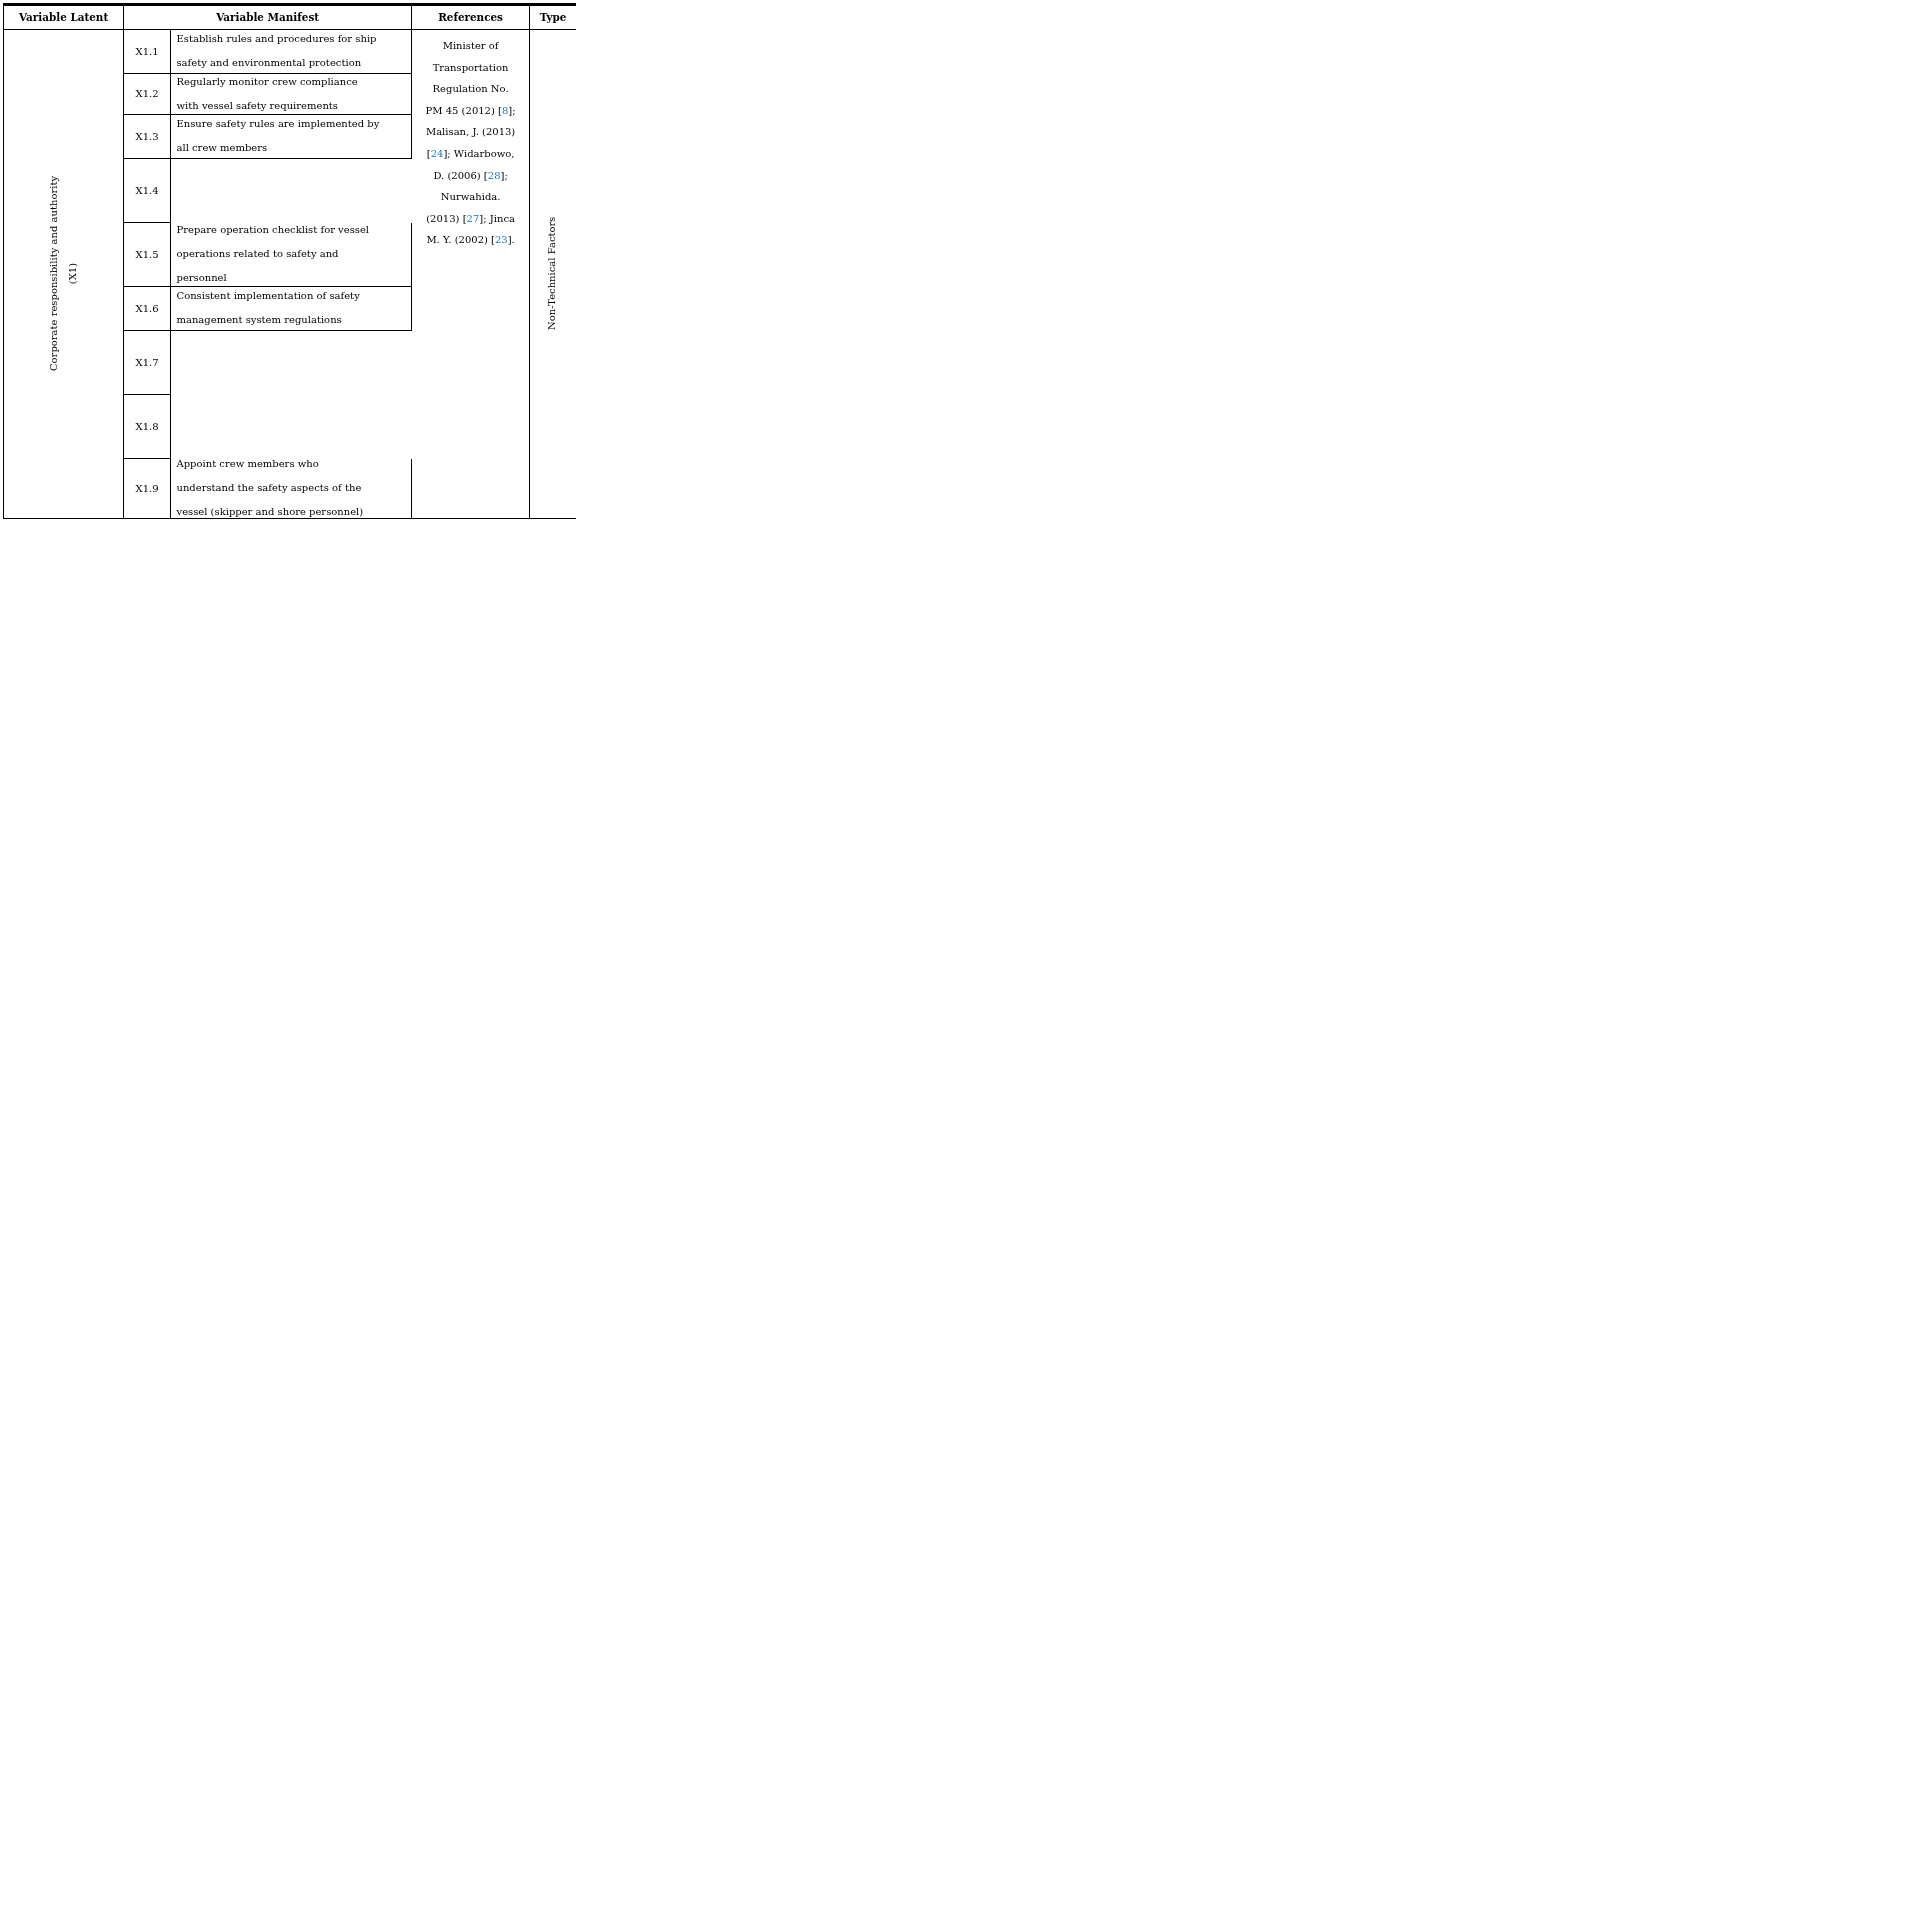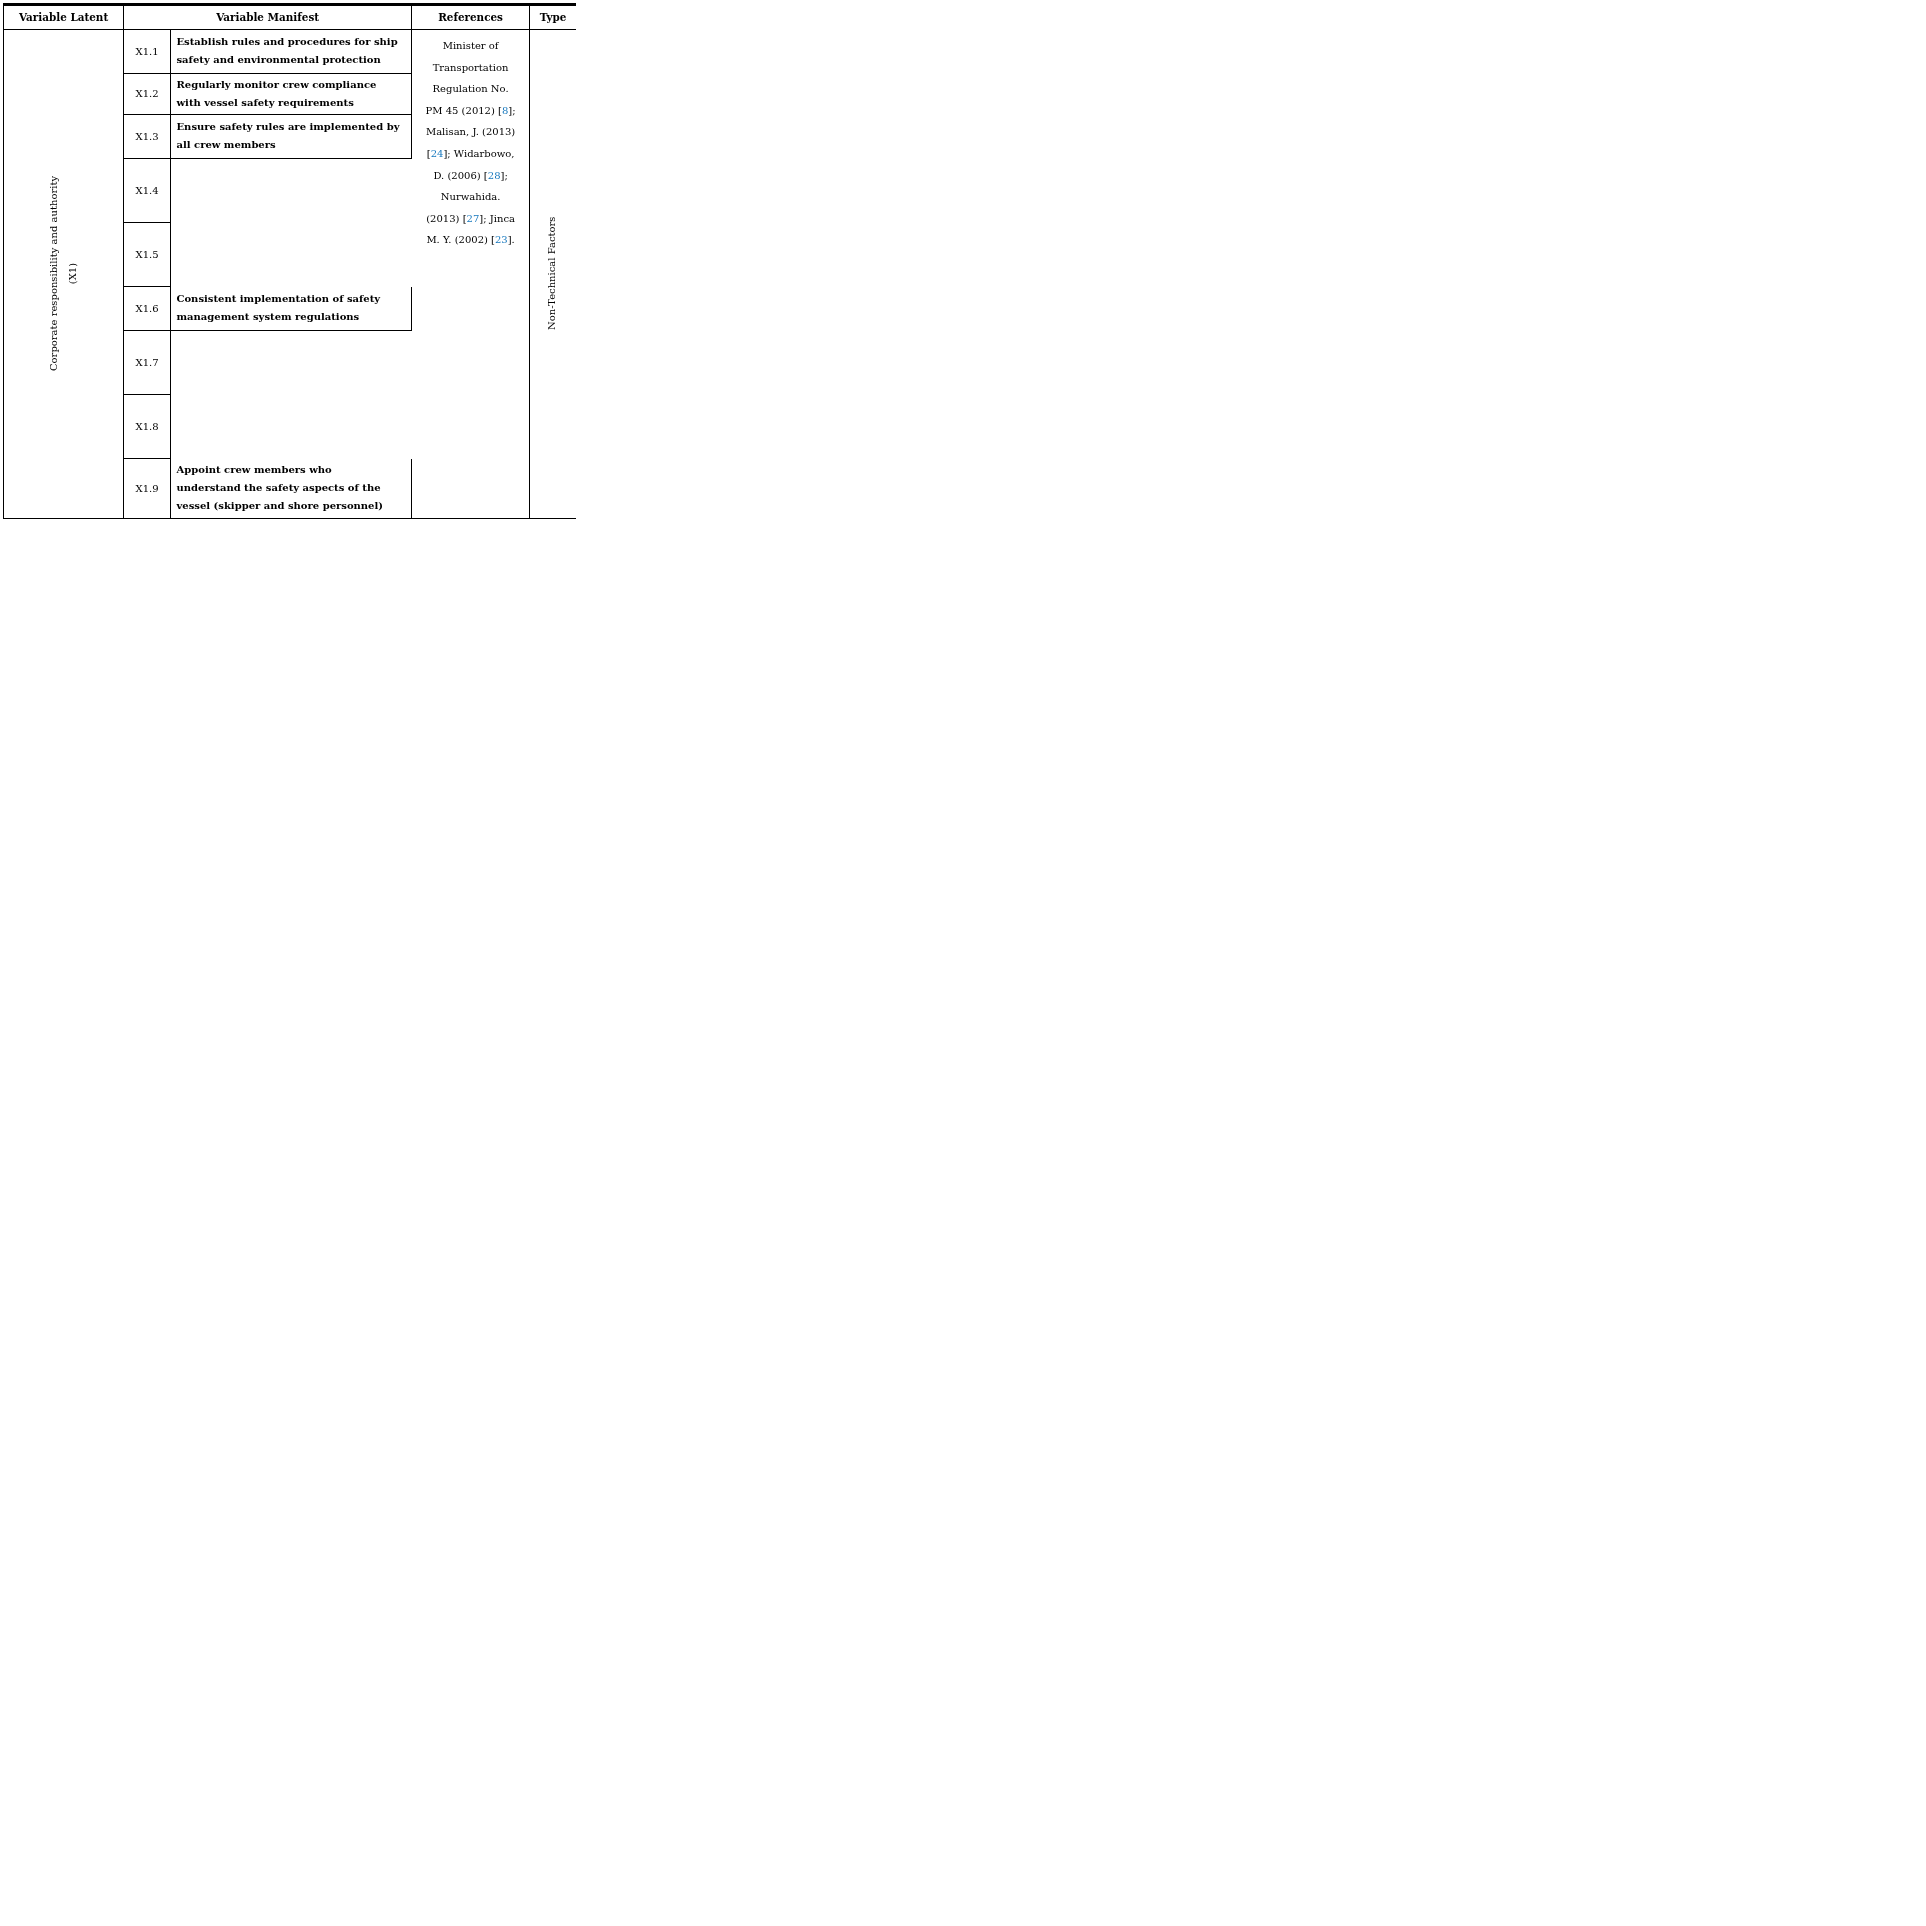--- a/index.html
+++ b/index.html
@@ -38,23 +38,22 @@
   .br{border-right:1.2px solid var(--ink);}
   .bb{border-bottom:1.2px solid var(--ink);}
   
   .code-cell{font-size:10px;}
   .desc-cell{
     justify-content:flex-start;
     text-align:left;
     padding-left:5.4px;
     padding-right:11.6px;
     font-size:10px;
-    line-height:18px;
+    line-height:24px;
     white-space:pre-line;
-    font-weight:bold;
   }
   .refs-cell{
     flex-direction:column;
     justify-content:flex-start;
     align-items:center;
     padding-top:5.4px;
     font-size:10px;
     line-height:21.6px;
     text-align:center;
   }
@@ -93,20 +92,23 @@
   <div class="cell desc-cell br bb" style="grid-row:3;grid-column:3;">Regularly monitor crew compliance
 with vessel safety requirements</div>
 
   <div class="cell code-cell br bb" style="grid-row:4;grid-column:2;">X1.3</div>
   <div class="cell desc-cell br bb" style="grid-row:4;grid-column:3;">Ensure safety rules are implemented by
 all crew members</div>
 
   <div class="cell code-cell br bb" style="grid-row:5;grid-column:2;">X1.4</div>
 
   <div class="cell code-cell br bb" style="grid-row:6;grid-column:2;">X1.5</div>
+  <div class="cell desc-cell br bb" style="grid-row:6;grid-column:3;">Prepare operation checklist for vessel
+operations related to safety and
+personnel</div>
 
   <div class="cell code-cell br bb" style="grid-row:7;grid-column:2;">X1.6</div>
   <div class="cell desc-cell br bb" style="grid-row:7;grid-column:3;">Consistent implementation of safety
 management system regulations</div>
 
   <div class="cell code-cell br bb" style="grid-row:8;grid-column:2;">X1.7</div>
 
   <div class="cell code-cell br bb" style="grid-row:9;grid-column:2;">X1.8</div>
 
   <div class="cell code-cell br" style="grid-row:10;grid-column:2;">X1.9</div>

